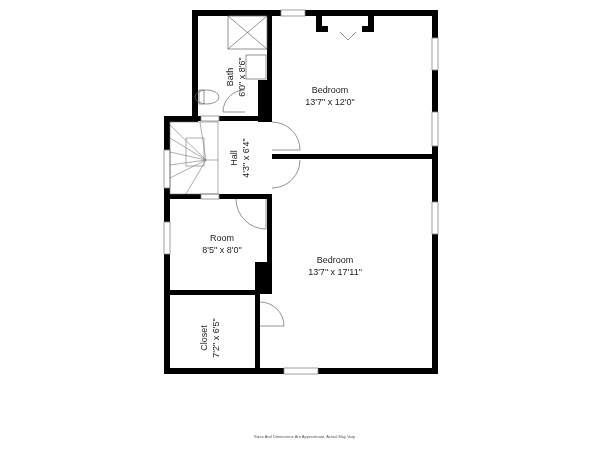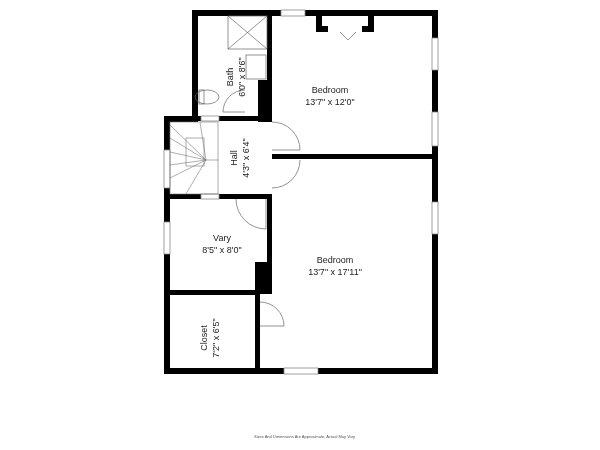--- a/index.html
+++ b/index.html
@@ -102,21 +102,21 @@
   <div>Bedroom</div>
   <div>13'7" x 12'0"</div>
 </div>
 
 <div class="label rot" style="left:210px; top:146px; width:60px;">
   <div>Hall</div>
   <div>4'3" x 6'4"</div>
 </div>
 
 <div class="label" style="left:192px; top:232px; width:60px;">
-  <div>Vary</div>
+  <div>Room</div>
   <div>8'5" x 8'0"</div>
 </div>
 
 <div class="label" style="left:300px; top:254px; width:70px;">
   <div>Bedroom</div>
   <div>13'7" x 17'11"</div>
 </div>
 
 <div class="label rot" style="left:180px; top:326px; width:60px;">
   <div>Closet</div>

